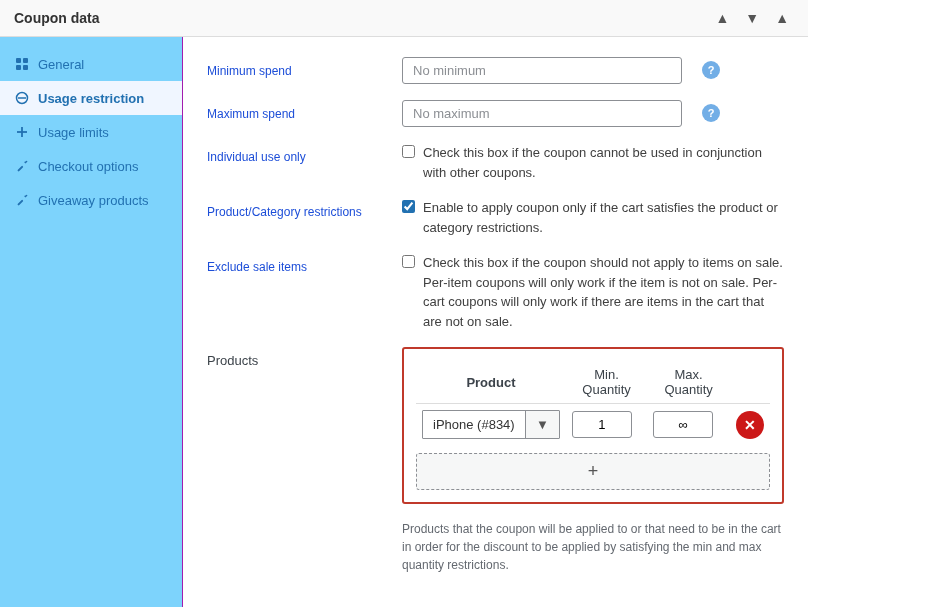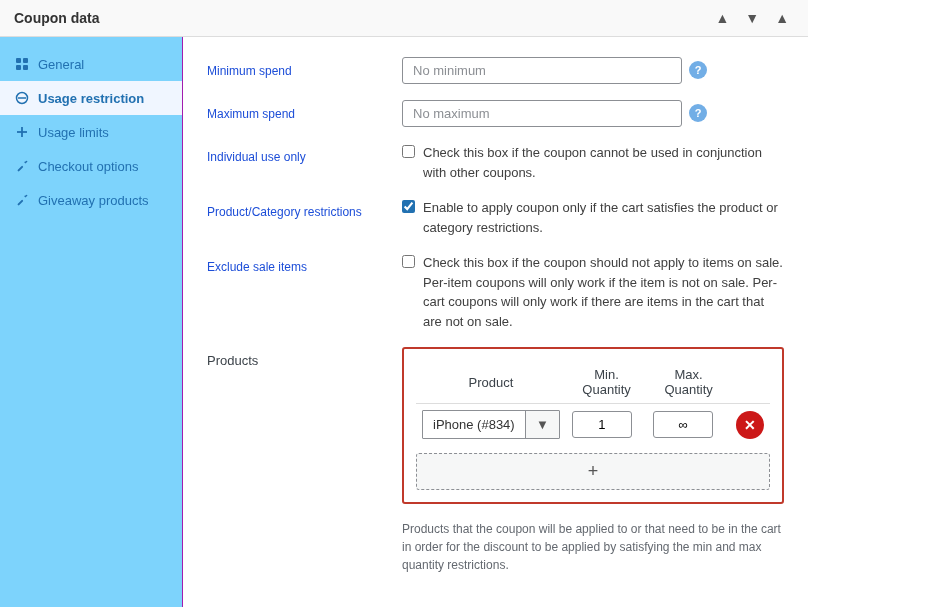--- a/index.html
+++ b/index.html
@@ -16,35 +16,35 @@
 
     .sidebar { width: 183px; padding: 10px 0; border-right: 1px solid #a21caf; background: #7dd3fc; flex-shrink: 0; }
     .sidebar-item { display: flex; align-items: center; gap: 8px; padding: 9px 14px; cursor: pointer; font-size: 13px; color: #2271b1; }
     .sidebar-item.active { background: #f0f6ff; font-weight: 600; }
     .sidebar-item .icon { width: 16px; height: 16px; display: flex; align-items: center; justify-content: center; flex-shrink: 0; }
 
     .content-area { flex: 1; padding: 20px 24px; overflow-y: auto; }
 
     .form-row { display: flex; align-items: flex-start; margin-bottom: 16px; }
     .form-label { width: 195px; flex-shrink: 0; font-size: 12px; color: #1d4ed8; padding-top: 6px; line-height: 1.4; }
-    .form-control { flex: 1; display: flex; align-items: flex-start; gap: 7px; }
+    .form-control { flex: 1; display: flex; align-items: flex-start; gap: 20px; }
 
     .text-input { width: 280px; padding: 5px 10px; border: 1px solid #8c8f94; border-radius: 3px; font-size: 13px; color: #666; background: #fff; }
     .text-input::placeholder { color: #8c8f94; }
 
     .help-icon { width: 18px; height: 18px; border-radius: 50%; background: #72aee6; color: #fff; font-size: 11px; display: flex; align-items: center; justify-content: center; cursor: pointer; flex-shrink: 0; margin-top: 4px; font-weight: bold; }
 
     .checkbox-row { display: flex; align-items: flex-start; gap: 8px; }
     .checkbox-row input[type="checkbox"] { margin-top: 2px; flex-shrink: 0; }
     .checkbox-label { font-size: 13px; color: #404040; line-height: 1.5; }
 
     .products-section { border: 2px solid #c0392b; border-radius: 3px; padding: 12px; margin-bottom: 16px; }
     .products-table { width: 100%; border-collapse: collapse; margin-bottom: 8px; }
     .products-table th { font-size: 13px; font-weight: 500; color: #3c434a; padding: 6px 10px; text-align: center; border-bottom: 1px solid #ddd; }
-    .products-table th:first-child { text-align: left; }
+    .products-table th:first-child { text-align: left; font-weight: bold; }
     .products-table td { padding: 6px 6px; vertical-align: middle; }
 
     .product-select-wrapper { display: flex; align-items: center; border: 1px solid #8c8f94; border-radius: 1px; background: #fff; overflow: hidden; }
     .product-select { flex: 1; padding: 6px 10px; border: none; outline: none; font-size: 13px; color: #333; background: transparent; appearance: none; }
     .select-arrow { padding: 6px 10px; background: #f6f7f7; border-left: 1px solid #8c8f94; cursor: pointer; color: #555; }
 
     .qty-input { width: 60px; padding: 5px 8px; border: 1px solid #8c8f94; border-radius: 3px; font-size: 13px; text-align: center; }
 
     .remove-btn { width: 28px; height: 28px; border-radius: 50%; background: #cc1818; border: none; color: #fff; cursor: pointer; display: flex; align-items: center; justify-content: center; font-size: 14px; font-weight: bold; }
 

